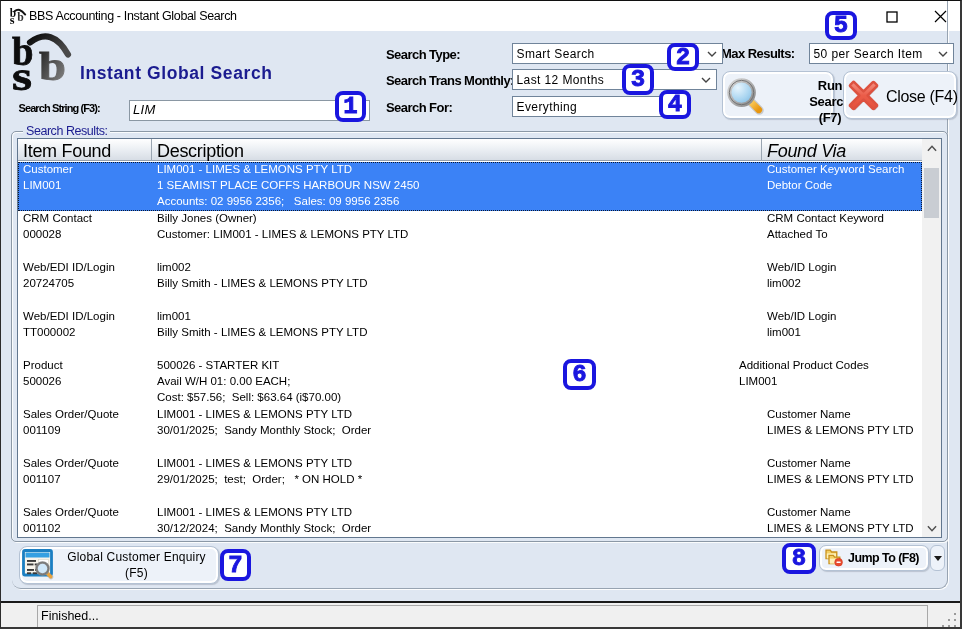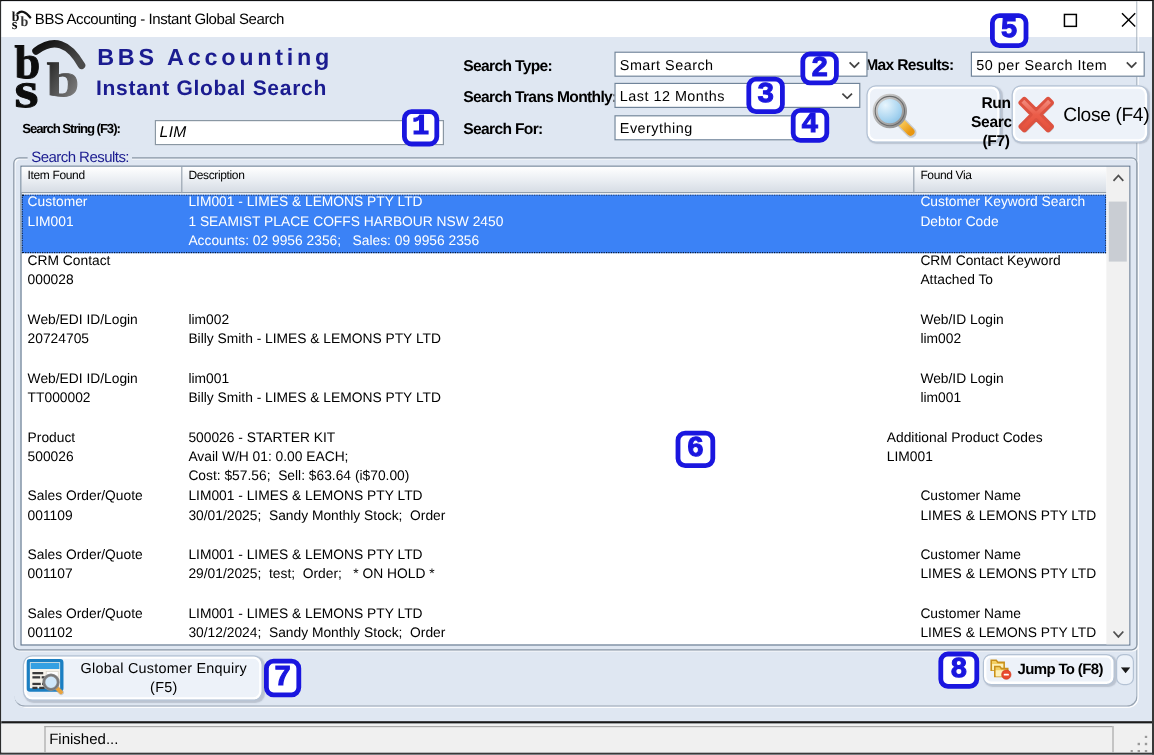--- a/index.html
+++ b/index.html
@@ -53,21 +53,20 @@
             <stop offset="0" stop-color="#0c0c0c"></stop>
             <stop offset="1" stop-color="#4a4a4a"></stop>
           </linearGradient>
       </defs>
       <path d="M21 7.5 Q43 -9 59 19.5" stroke="url(#garc)" stroke-width="6.2" fill="none" stroke-linecap="round"></path>
       <text x="3" y="30" font-family="Liberation Serif" font-weight="bold" font-size="39" fill="#0d0d0d" stroke="#0d0d0d" stroke-width="0.8" textLength="21.5" lengthAdjust="spacingAndGlyphs">b</text>
       <text x="30" y="45" font-family="Liberation Serif" font-weight="bold" font-size="40" fill="url(#gb2)" stroke="url(#gb2)" stroke-width="0.8" textLength="27" lengthAdjust="spacingAndGlyphs">b</text>
       <text x="3" y="54.5" font-family="Liberation Serif" font-weight="bold" font-size="42" fill="#0d0d0d" stroke="#0d0d0d" stroke-width="0.8" textLength="20" lengthAdjust="spacingAndGlyphs">s</text>
     </svg>
 
-    <div class="abs" style="left:80px; top:6px; font-size:19.5px; letter-spacing:3.1px; font-weight:bold; color:#1b1c90;">BBS Accounting</div>
     <div class="abs" style="left:79px; top:32px; font-size:17.5px; letter-spacing:0.6px; font-weight:bold; color:#1b1c90;">Instant Global Search</div>
 
     <div class="lbl" style="left:17.5px; top:70.5px; font-size:11px; letter-spacing:-0.9px;">Search String (F3):</div>
     <div class="abs" style="left:128px; top:69px; width:241px; height:21px; background:#fff; border:1px solid #8a97a3; font-size:13px; letter-spacing:0.3px;">
         <span style="position:absolute;left:3px;top:0.5px;font-style:italic;">LIM</span>
       </div>
 
     <div class="lbl" style="left:385px; top:15.5px;">Search Type:</div>
     <div class="lbl" style="left:385px; top:42px;">Search Trans Monthly:</div>
     <div class="lbl" style="left:385px; top:68.5px;">Search For:</div>
@@ -134,36 +133,37 @@
       <path d="M5.4 2.4 L12 9 L18.6 2.4 Q19.2 1.8 19.8 2.4 L21.6 4.2 Q22.2 4.8 21.6 5.4 L15 12 L21.6 18.6 Q22.2 19.2 21.6 19.8 L19.8 21.6 Q19.2 22.2 18.6 21.6 L12 15 L5.4 21.6 Q4.8 22.2 4.2 21.6 L2.4 19.8 Q1.8 19.2 2.4 18.6 L9 12 L2.4 5.4 Q1.8 4.8 2.4 4.2 L4.2 2.4 Q4.8 1.8 5.4 2.4 Z" transform="translate(0.8,0.9)" fill="#9aa4ae" opacity="0.5"></path>
       <path d="M5.4 2.4 L12 9 L18.6 2.4 Q19.2 1.8 19.8 2.4 L21.6 4.2 Q22.2 4.8 21.6 5.4 L15 12 L21.6 18.6 Q22.2 19.2 21.6 19.8 L19.8 21.6 Q19.2 22.2 18.6 21.6 L12 15 L5.4 21.6 Q4.8 22.2 4.2 21.6 L2.4 19.8 Q1.8 19.2 2.4 18.6 L9 12 L2.4 5.4 Q1.8 4.8 2.4 4.2 L4.2 2.4 Q4.8 1.8 5.4 2.4 Z" fill="url(#red)" stroke="#dd5240" stroke-width="1.8" stroke-linejoin="round"></path>
     </svg>
     <div class="abs" style="left:885px; top:57px; font-size:16px; letter-spacing:-0.3px;">Close (F4)</div>
 
     <div class="abs" style="left:10px; top:100px; width:937px; height:411px; border:1px solid #8b98a6; border-radius:5px; box-shadow:1px 1px 0 rgba(255,255,255,.85), inset 1px 1px 0 rgba(255,255,255,.85);"></div>
     <div class="abs" style="left:22px; top:93px; background:#dfe7f2; padding:0 3px; font-size:12.5px; letter-spacing:-0.45px; color:#1b1c90;">Search Results:</div>
 
     <div class="abs" style="left:16px; top:107px; width:925px; height:400px; border:1px solid #62778f; background:#fff;">
 
-      <div class="abs" style="left:0; top:0; width:904px; height:22px; background:linear-gradient(#ffffff,#e9edf2 55%,#d7dde5); border-bottom:1px solid #94a0ac; font-size:10px; letter-spacing:-0.3px; color:#000;">
+      <div class="abs" style="left:0; top:0; width:904px; height:22px; background:linear-gradient(#ffffff,#e9edf2 55%,#d7dde5); border-bottom:1px solid #94a0ac; font-size:18px; letter-spacing:-0.3px; color:#000;">
         <span class="abs" style="left:5px; top:2px;">Item Found</span>
         <span class="abs" style="left:139px; top:2px;">Description</span>
-        <span class="abs" style="left:749px; top:2px;">Found Via</span>
+        <span class="abs" style="left:749px; top:2px;font-style:italic;">Found Via</span>
         <div class="abs" style="left:133px; top:0; width:1px; height:22px; background:#9aa5b1;"></div>
         <div class="abs" style="left:743px; top:0; width:1px; height:22px; background:#9aa5b1;"></div>
       </div>
 
       <div id="rows" class="abs" style="left:0; top:23px; width:904px; height:375px; overflow:hidden; font-size:11.5px; color:#000;">
           <div style="position:absolute;left:0;top:0px;width:904px;height:49px;background:#3b82f6;color:#fff;outline:1px dotted rgba(0,0,0,.8);outline-offset:-1px;">
             <div style="position:absolute;left:5px;top:-1.5px;line-height:16px;white-space:nowrap;">Customer<br>LIM001<br></div>
             <div style="position:absolute;left:139px;top:-1.5px;line-height:16px;white-space:nowrap;">LIM001 - LIMES &amp; LEMONS PTY LTD<br>1 SEAMIST PLACE COFFS HARBOUR NSW 2450<br>Accounts: 02 9956 2356;&nbsp;&nbsp; Sales: 09 9956 2356<br></div>
             <div style="position:absolute;left:749px;top:-1.5px;line-height:16px;white-space:nowrap;">Customer Keyword Search<br>Debtor Code<br></div>
           </div>
           <div style="position:absolute;left:0;top:49px;width:904px;height:49px;">
             <div style="position:absolute;left:5px;top:-1.5px;line-height:16px;white-space:nowrap;">CRM Contact<br>000028<br></div>
+            <div style="position:absolute;left:139px;top:-1.5px;line-height:16px;white-space:nowrap;">Billy Jones (Owner)<br>Customer: LIM001 - LIMES &amp; LEMONS PTY LTD<br></div>
             <div style="position:absolute;left:749px;top:-1.5px;line-height:16px;white-space:nowrap;">CRM Contact Keyword<br>Attached To<br></div>
           </div>
           <div style="position:absolute;left:0;top:98px;width:904px;height:49px;">
             <div style="position:absolute;left:5px;top:-1.5px;line-height:16px;white-space:nowrap;">Web/EDI ID/Login<br>20724705<br></div>
             <div style="position:absolute;left:139px;top:-1.5px;line-height:16px;white-space:nowrap;">lim002<br>Billy Smith - LIMES &amp; LEMONS PTY LTD<br></div>
             <div style="position:absolute;left:749px;top:-1.5px;line-height:16px;white-space:nowrap;">Web/ID Login<br>lim002<br></div>
           </div>
           <div style="position:absolute;left:0;top:147px;width:904px;height:49px;">
             <div style="position:absolute;left:5px;top:-1.5px;line-height:16px;white-space:nowrap;">Web/EDI ID/Login<br>TT000002<br></div>
             <div style="position:absolute;left:139px;top:-1.5px;line-height:16px;white-space:nowrap;">lim001<br>Billy Smith - LIMES &amp; LEMONS PTY LTD<br></div>

